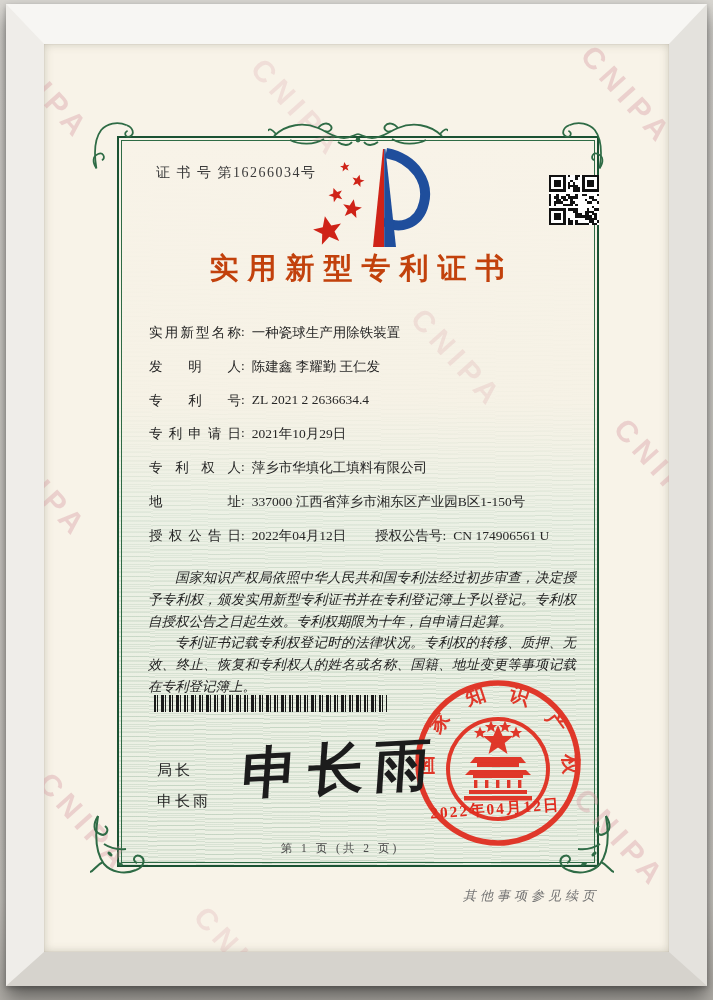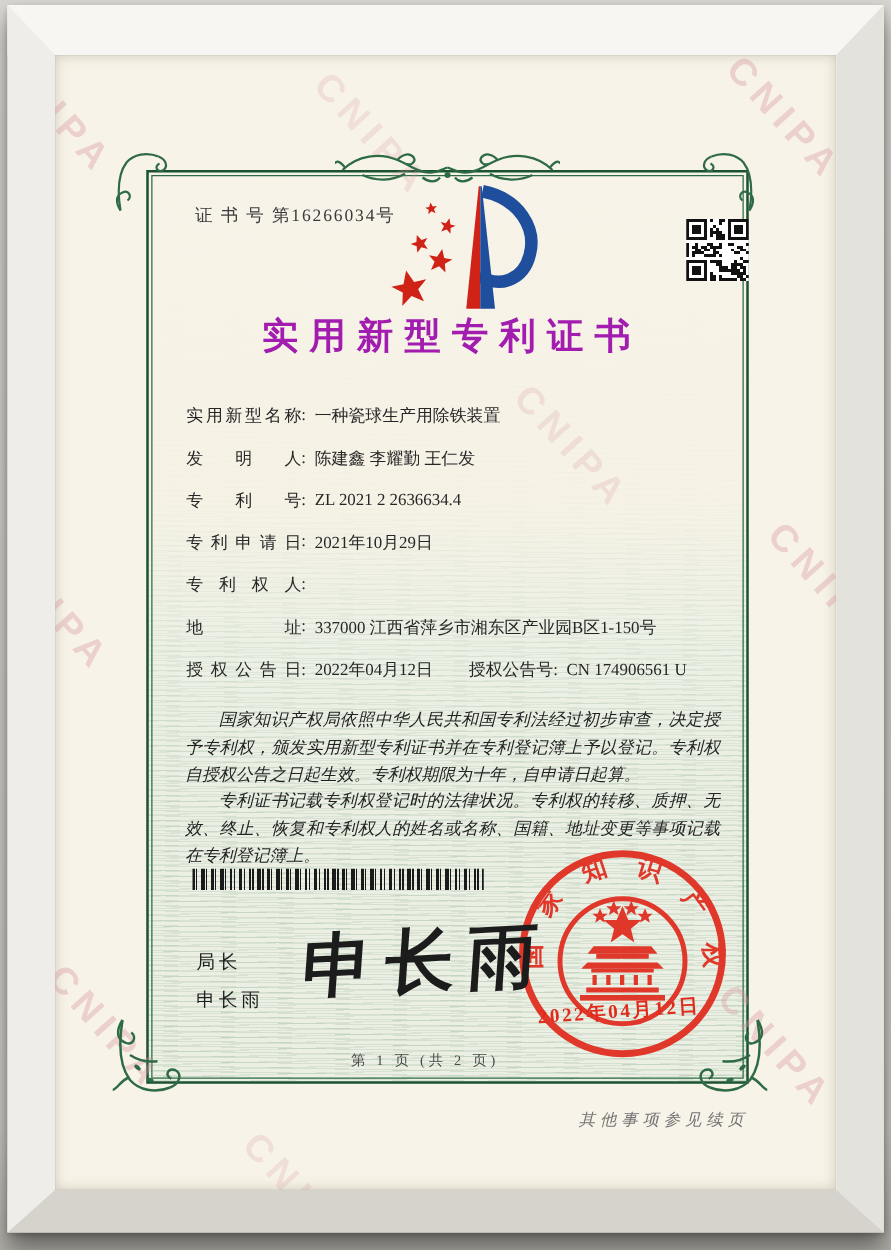--- a/index.html
+++ b/index.html
@@ -45,32 +45,32 @@
       #ecf0e4;
   }
   .cert-border::after{content:"";position:absolute;inset:2px;border:1px solid #2e6b45;}
   .orn{position:absolute;z-index:2;pointer-events:none;}
   
   .cert-no{position:absolute;left:112px;top:120px;z-index:2;font-size:14px;letter-spacing:1.5px;color:#3a3a3a;}
   .logo{position:absolute;left:252px;top:101px;width:135px;height:108px;z-index:2;}
   .qr{position:absolute;left:505px;top:131px;width:50px;height:50px;z-index:2;}
   .title{
     position:absolute;left:73px;width:489px;top:205px;z-index:2;
-    text-align:center;font-size:29px;font-weight:bold;letter-spacing:9px;color:#a21caf;
+    text-align:center;font-size:29px;font-weight:bold;letter-spacing:9px;color:#c2410c;
   }
   .fields{position:absolute;left:105px;top:280px;width:440px;z-index:2;font-size:13.5px;color:#262626;}
   .row{height:33.8px;display:flex;align-items:flex-start;white-space:nowrap;}
   .pair{display:flex;align-items:center;white-space:nowrap;}
   .pair1{width:226px;}
   .lbl{display:inline-block;width:92px;text-align:justify;text-align-last:justify;}
   .lbl2{display:inline-block;}
   .col{margin-right:7px;}
   .body-text{
     position:absolute;left:104px;top:523px;width:428px;z-index:2;
-    font-size:13.5px;line-height:21.8px;color:#222;text-align:justify;font-style:italic;font-family:Liberation Mono, monospace;
+    font-size:13.5px;line-height:21.8px;color:#222;text-align:justify;font-style:italic;
   }
   .body-text p{margin:0;text-indent:2em;}
   .barcode{
     position:absolute;left:110px;top:651px;width:233px;height:17px;z-index:2;
     background:repeating-linear-gradient(90deg,
       #1a1a1a 0 2px,transparent 2px 3px,#1a1a1a 3px 4px,transparent 4px 7px,
       #1a1a1a 7px 10px,transparent 10px 11px,#1a1a1a 11px 12px,transparent 12px 15px);
   }
   .director{position:absolute;left:113px;top:711px;z-index:2;font-size:15px;letter-spacing:3px;line-height:31px;color:#1e1e1e;}
   .sig-script{
@@ -335,20 +335,21 @@
           <span>ZL 2021 2 2636634.4</span>
       </div>
       <div class="row">
         <span class="lbl">专利申请日</span>
           <span class="col">:</span>
           <span>2021年10月29日</span>
       </div>
       <div class="row">
         <span class="lbl">专利权人</span>
           <span class="col">:</span>
+          <span>萍乡市华填化工填料有限公司</span>
       </div>
       <div class="row">
         <span class="lbl">地址</span>
           <span class="col">:</span>
           <span>337000 江西省萍乡市湘东区产业园B区1-150号</span>
       </div>
       <div class="row">
         <span class="pair pair1">
           <span class="lbl">授权公告日</span>
             <span class="col">:</span>

